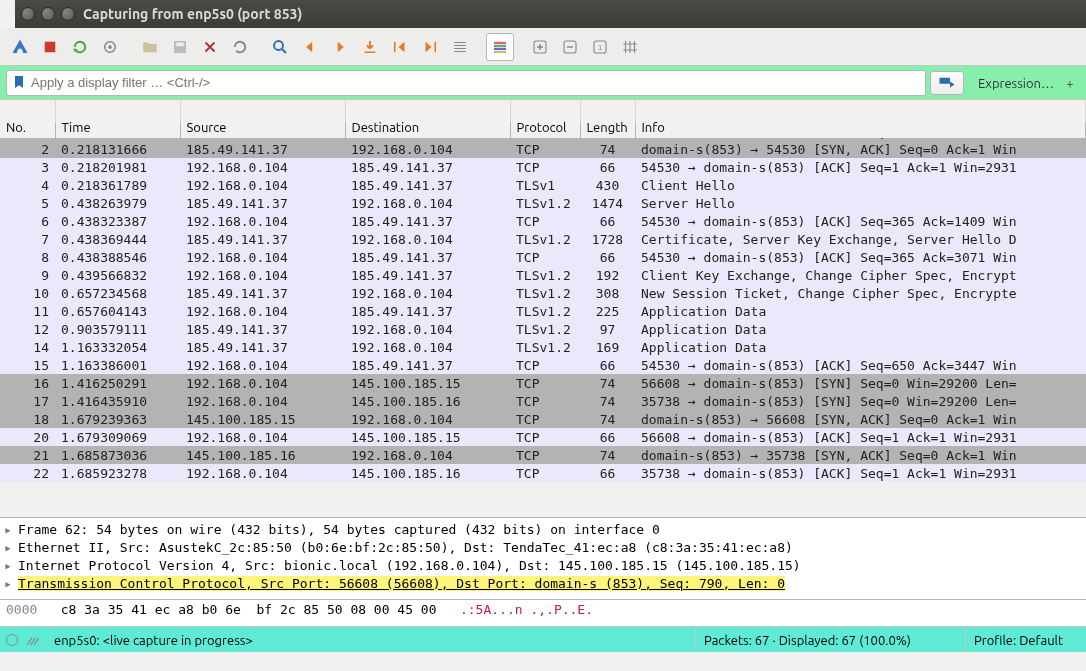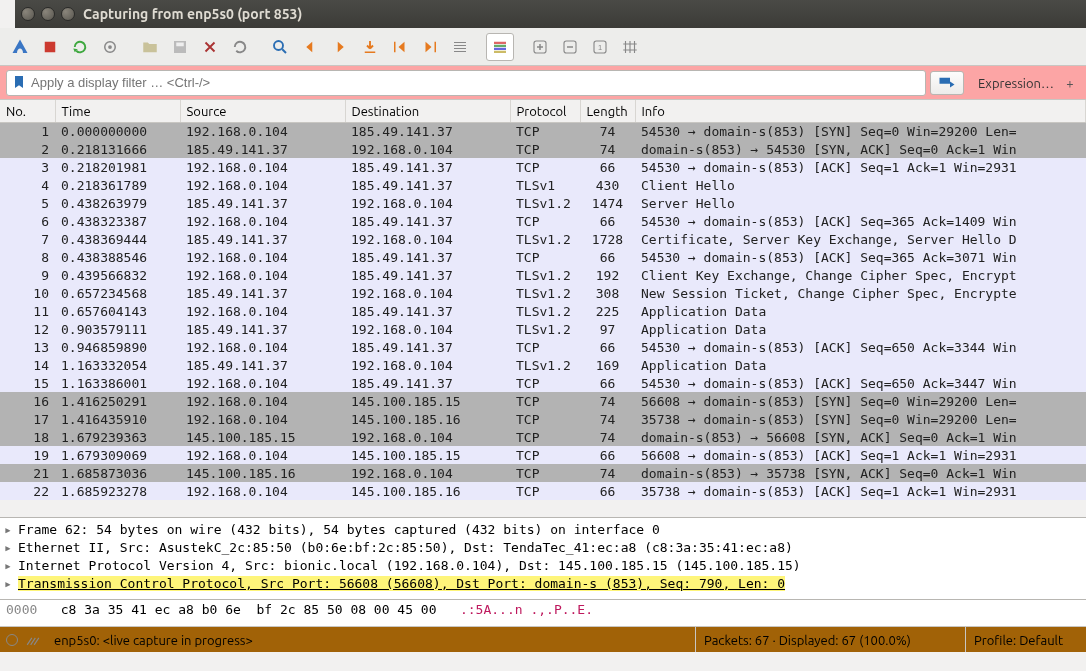--- a/index.html
+++ b/index.html
@@ -5,50 +5,50 @@
   * { box-sizing: border-box; margin: 0; padding: 0; }
   html, body { width: 1086px; height: 671px; font-family: "Ubuntu", "DejaVu Sans", sans-serif; font-size: 13px; background: #f2f1f0; overflow: hidden; }
   .titlebar { height: 28px; background: linear-gradient(#4a4a46,#3c3b37); color: #dfdbd2; display: flex; align-items: center; padding: 0 6px; gap: 8px; margin-left: 15px; }
   .tb-buttons { display: flex; gap: 6px; }
   .tb-btn { width: 14px; height: 14px; border-radius: 7px; border: 1px solid #2a2a28; background: radial-gradient(circle at 30% 30%, #8a857b, #595750); }
   .tb-title { font-weight: bold; font-size: 14px; }
   .toolbar { height: 38px; background: #ededeb; border-bottom: 1px solid #c8c6c2; display: flex; align-items: center; padding: 0 6px; gap: 2px; }
   .tbtn { width: 28px; height: 28px; border: 1px solid transparent; border-radius: 3px; display: inline-flex; align-items: center; justify-content: center; color: #555; background: none; }
   .tbtn svg { width: 18px; height: 18px; }
   .sep { width: 8px; }
-  .filterbar { height: 34px; background: #fca5a5; border-bottom: 1px solid #c8c6c2; display: flex; align-items: center; padding: 2px 6px; gap: 4px; }
+  .filterbar { height: 34px; background: #86efac; border-bottom: 1px solid #c8c6c2; display: flex; align-items: center; padding: 2px 6px; gap: 4px; }
   .filter-input-wrap { flex: 1; display: flex; align-items: center; border: 1px solid #b8b6b2; border-radius: 3px; background: #fff; height: 26px; padding: 0 4px; gap: 4px; }
   .filter-input-wrap input { flex: 1; border: none; outline: none; font-size: 13px; color: #888; background: transparent; }
   .bookmark-icon svg { width: 16px; height: 16px; }
   .apply-btn { width: 34px; height: 24px; border: 1px solid #b8b6b2; border-radius: 3px; background: linear-gradient(#fdfdfc,#edecea); display:flex; align-items:center; justify-content:center; }
   .expr { padding: 0 2px; color: #333; }
   .plus { width: 20px; text-align: center; color: #555; }
   .packets { height: 418px; overflow: hidden; border-bottom: 1px solid #b8b6b2; }
   table.packet-list { border-collapse: collapse; width: 100%; font-family: "DejaVu Sans Mono", monospace; font-size: 13px; table-layout: fixed; }
-  .packet-list thead th { background: #f2f1f0; border-bottom: 1px solid #c8c6c2; border-right: 1px solid #d8d6d2; text-align: left; font-weight: normal; font-family: "Ubuntu", sans-serif; padding: 2px 6px; height: 22px; position: sticky; top: 0; }
+  .packet-list thead th { background: #f2f1f0; border-bottom: 1px solid #c8c6c2; border-right: 1px solid #d8d6d2; text-align: left; font-weight: normal; font-family: "Ubuntu", sans-serif; padding: 2px 6px; height: 22px; position: sticky; top: 16px; }
   .packet-list td { padding: 0 6px; height: 18px; white-space: nowrap; overflow: hidden; }
   .col-no { width: 55px; text-align: right; }
   .col-time { width: 125px; }
   .col-src { width: 165px; }
   .col-dst { width: 165px; }
   .col-proto { width: 70px; }
   .col-len { width: 55px; text-align: center; }
   .col-info { }
   tbody tr.lav { background: #e9e9fb; }
   tbody tr.lav td { color: #222; }
   tbody tr.gray { background: #b3b3b3; }
   tbody tr.gray td { color: #222; }
   .details { height: 82px; overflow: hidden; border-bottom: 1px solid #b8b6b2; background: #fff; font-family: "DejaVu Sans Mono", monospace; font-size: 13px; padding: 2px 4px; }
   .details .line { display: flex; align-items: center; gap: 4px; height: 18px; }
   .tri { width: 10px; color: #777; }
   .hl { background: #fef57a; text-decoration: underline; }
   .hex { height: 26px; background: #fff; font-family: "DejaVu Sans Mono", monospace; font-size: 13px; padding: 2px 6px; white-space: pre; }
   .hex .offset { color: #888; text-align: right; }
   .hex .ascii { color: #be185d; }
-  .statusbar { height: 26px; border-top: 1px solid #c8c6c2; background: #a16207; display: flex; font-family: "Ubuntu", sans-serif; font-size: 13px; }
+  .statusbar { height: 26px; border-top: 1px solid #c8c6c2; background: #5eead4; display: flex; font-family: "Ubuntu", sans-serif; font-size: 13px; }
   .statusbar .cell { padding: 0 8px; border-right: 1px solid #c8c6c2; height: 100%; display:flex; align-items:center; }
   .statusbar .cell:last-child { border-right: none; }
   .status-icons { display:flex; align-items:center; gap:8px; padding: 0 6px; }
   .dot { width: 12px; height: 12px; border-radius: 6px; border: 1.5px solid #888; }
 </style>
 </head>
 <body>
 
 <div class="titlebar">
   <div class="tb-buttons">
@@ -321,29 +321,20 @@
         <tr class="lav">
           <td class="col-no">12</td>
           <td class="col-time">0.903579111</td>
           <td class="col-src">185.49.141.37</td>
           <td class="col-dst">192.168.0.104</td>
           <td class="col-proto">TLSv1.2</td>
           <td class="col-len">97</td>
           <td class="col-info">Application Data</td>
         </tr>
         <tr class="lav">
-          <td class="col-no">13</td>
-          <td class="col-time">0.946859890</td>
-          <td class="col-src">192.168.0.104</td>
-          <td class="col-dst">185.49.141.37</td>
-          <td class="col-proto">TCP</td>
-          <td class="col-len">66</td>
-          <td class="col-info">54530 → domain-s(853) [ACK] Seq=650 Ack=3344 Win</td>
-        </tr>
-        <tr class="lav">
           <td class="col-no">14</td>
           <td class="col-time">1.163332054</td>
           <td class="col-src">185.49.141.37</td>
           <td class="col-dst">192.168.0.104</td>
           <td class="col-proto">TLSv1.2</td>
           <td class="col-len">169</td>
           <td class="col-info">Application Data</td>
         </tr>
         <tr class="lav">
           <td class="col-no">15</td>
@@ -375,21 +366,21 @@
         <tr class="gray">
           <td class="col-no">18</td>
           <td class="col-time">1.679239363</td>
           <td class="col-src">145.100.185.15</td>
           <td class="col-dst">192.168.0.104</td>
           <td class="col-proto">TCP</td>
           <td class="col-len">74</td>
           <td class="col-info">domain-s(853) → 56608 [SYN, ACK] Seq=0 Ack=1 Win</td>
         </tr>
         <tr class="lav">
-          <td class="col-no">19</td>
+          <td class="col-no">20</td>
           <td class="col-time">1.679309069</td>
           <td class="col-src">192.168.0.104</td>
           <td class="col-dst">145.100.185.15</td>
           <td class="col-proto">TCP</td>
           <td class="col-len">66</td>
           <td class="col-info">56608 → domain-s(853) [ACK] Seq=1 Ack=1 Win=2931</td>
         </tr>
         <tr class="gray">
           <td class="col-no">21</td>
           <td class="col-time">1.685873036</td>

